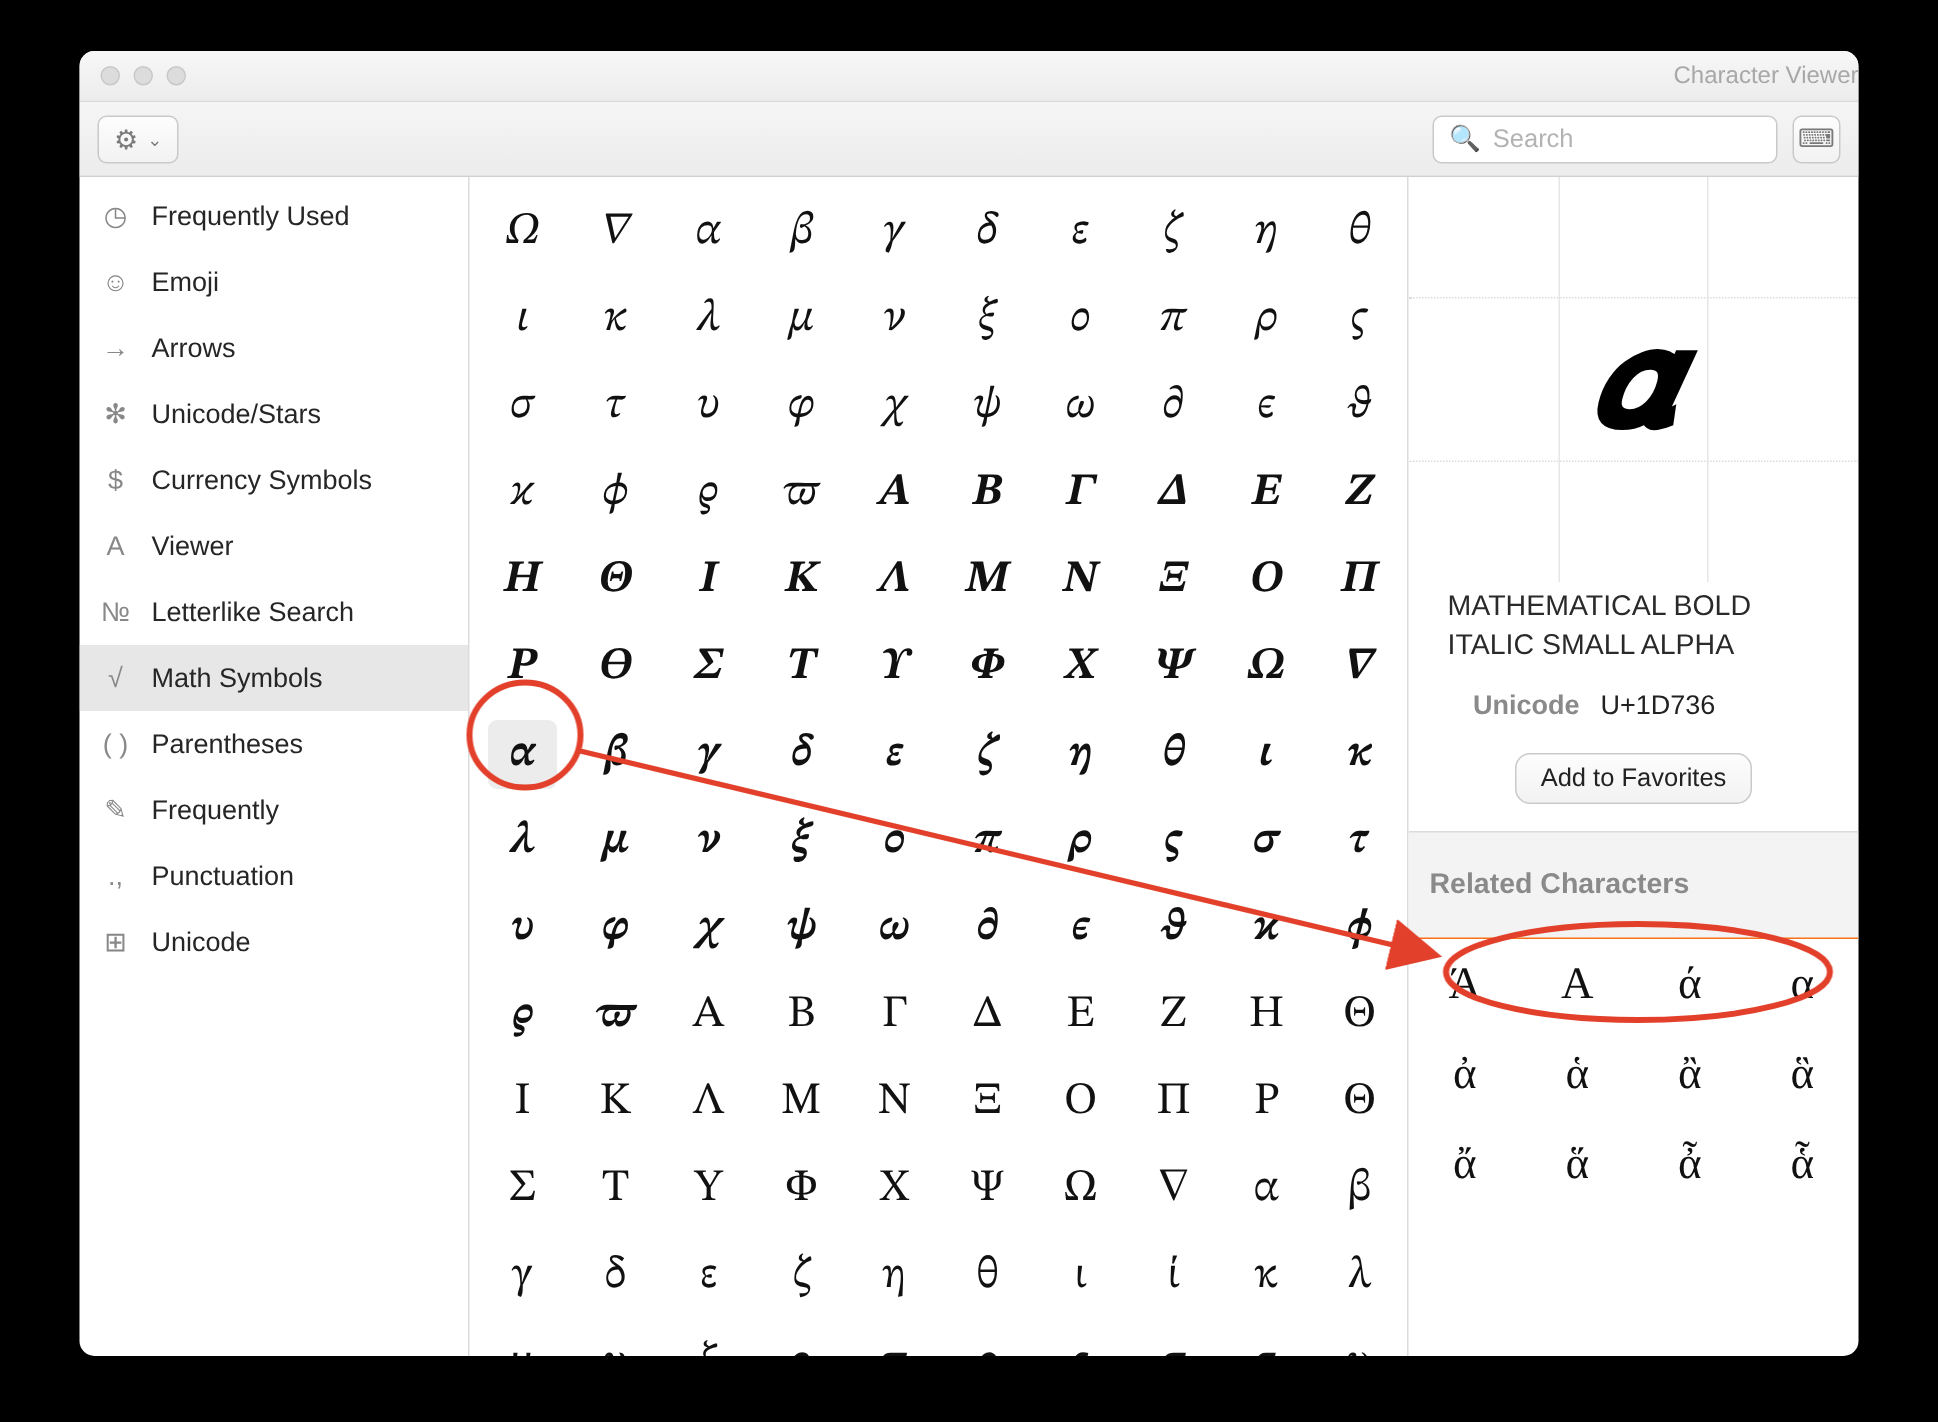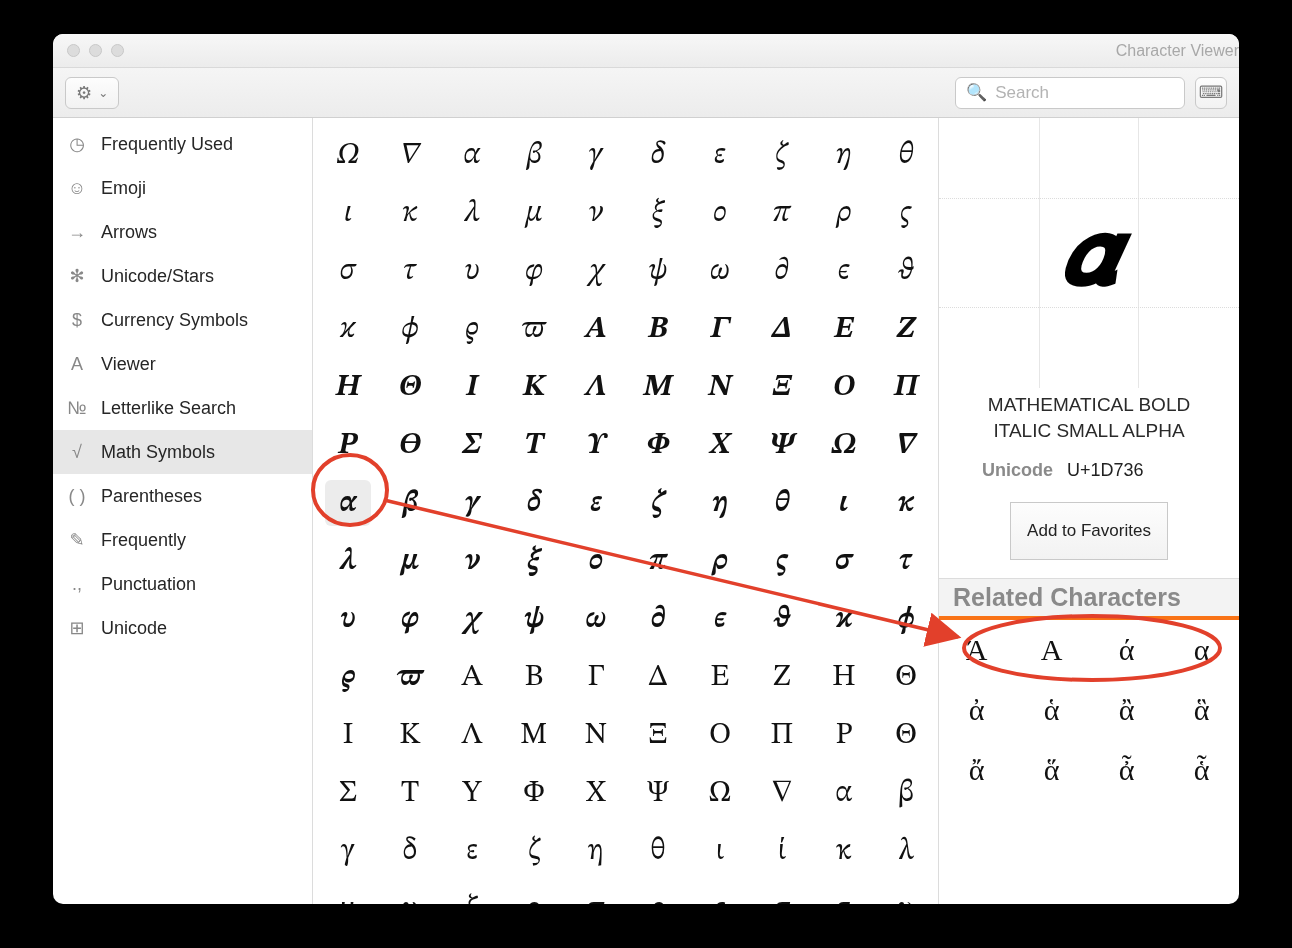--- a/index.html
+++ b/index.html
@@ -117,37 +117,37 @@
     display:flex; align-items:center; justify-content:center;
   }
   .preview .guide-v { position:absolute; top:0; bottom:0; width:1px; background:#e6e6e6; }
   .preview .guide-h { position:absolute; left:0; right:0; height:0; border-top:1px dotted #dcdcdc; }
   .bigglyph {
     font-family:"Cambria Math","Times New Roman",serif;
     font-weight:bold; font-style:italic;
     font-size:92px; line-height:1; color:#000;
   }
   .charname {
-    text-align:center; font-size:19px; color:#2a2a2a;
+    text-align:left; font-size:19px; color:#2a2a2a;
     padding:4px 26px 14px; line-height:1.35;
   }
   .meta { padding:0 18px 10px; font-size:18px; }
   .meta-row { display:flex; gap:14px; padding:3px 0; }
   .meta-row .lab { width:96px; text-align:right; color:#8a8a8a; font-weight:600; }
   .meta-row .val { color:#222;text-align:right; }
   .favbtnwrap { display:flex; justify-content:center; padding:8px 0 18px; }
   .favbtn {
     font-size:17px; color:#222;
-    padding:18px 16px; border-radius:0;
+    padding:6px 16px; border-radius:10px;
     border:1px solid #c9c9c9;
     background:linear-gradient(#fdfdfd,#f2f2f2);
   }
   .relhead {
-    background:#f3f3f3; border-top:1px solid #dcdcdc; border-bottom:4px solid #f97316;
-    padding:4px 14px; font-size:25px; color:#8a8a8a; font-weight:600;
+    background:#f3f3f3; border-top:1px solid #dcdcdc; border-bottom:1px solid #f97316;
+    padding:24px 14px; font-size:19px; color:#8a8a8a; font-weight:600;
   }
   .relgrid {
     display:grid; grid-template-columns: repeat(4, 1fr);
     grid-auto-rows: 60px;
   }
   .relcell {
     display:flex; align-items:center; justify-content:center;
     font-family:"Times New Roman",serif; font-size:30px; color:#111;
   }
 

